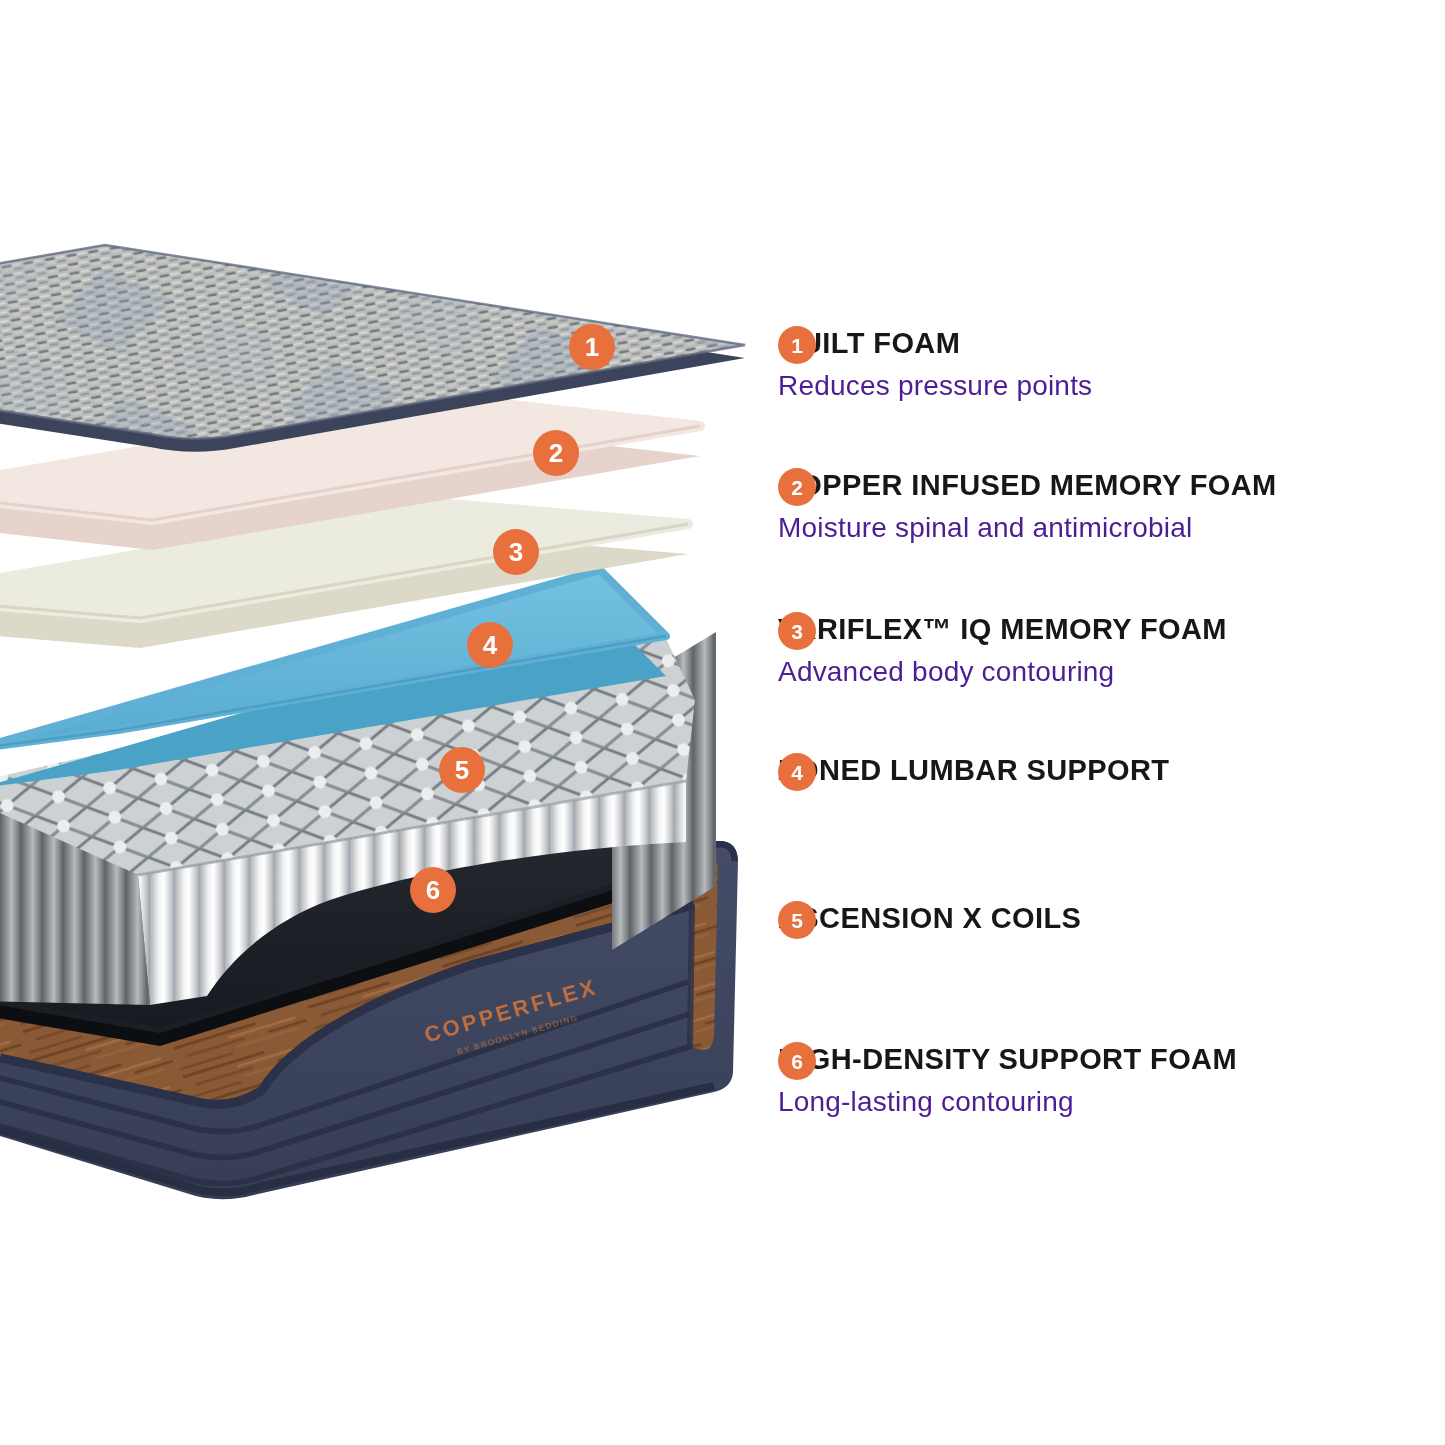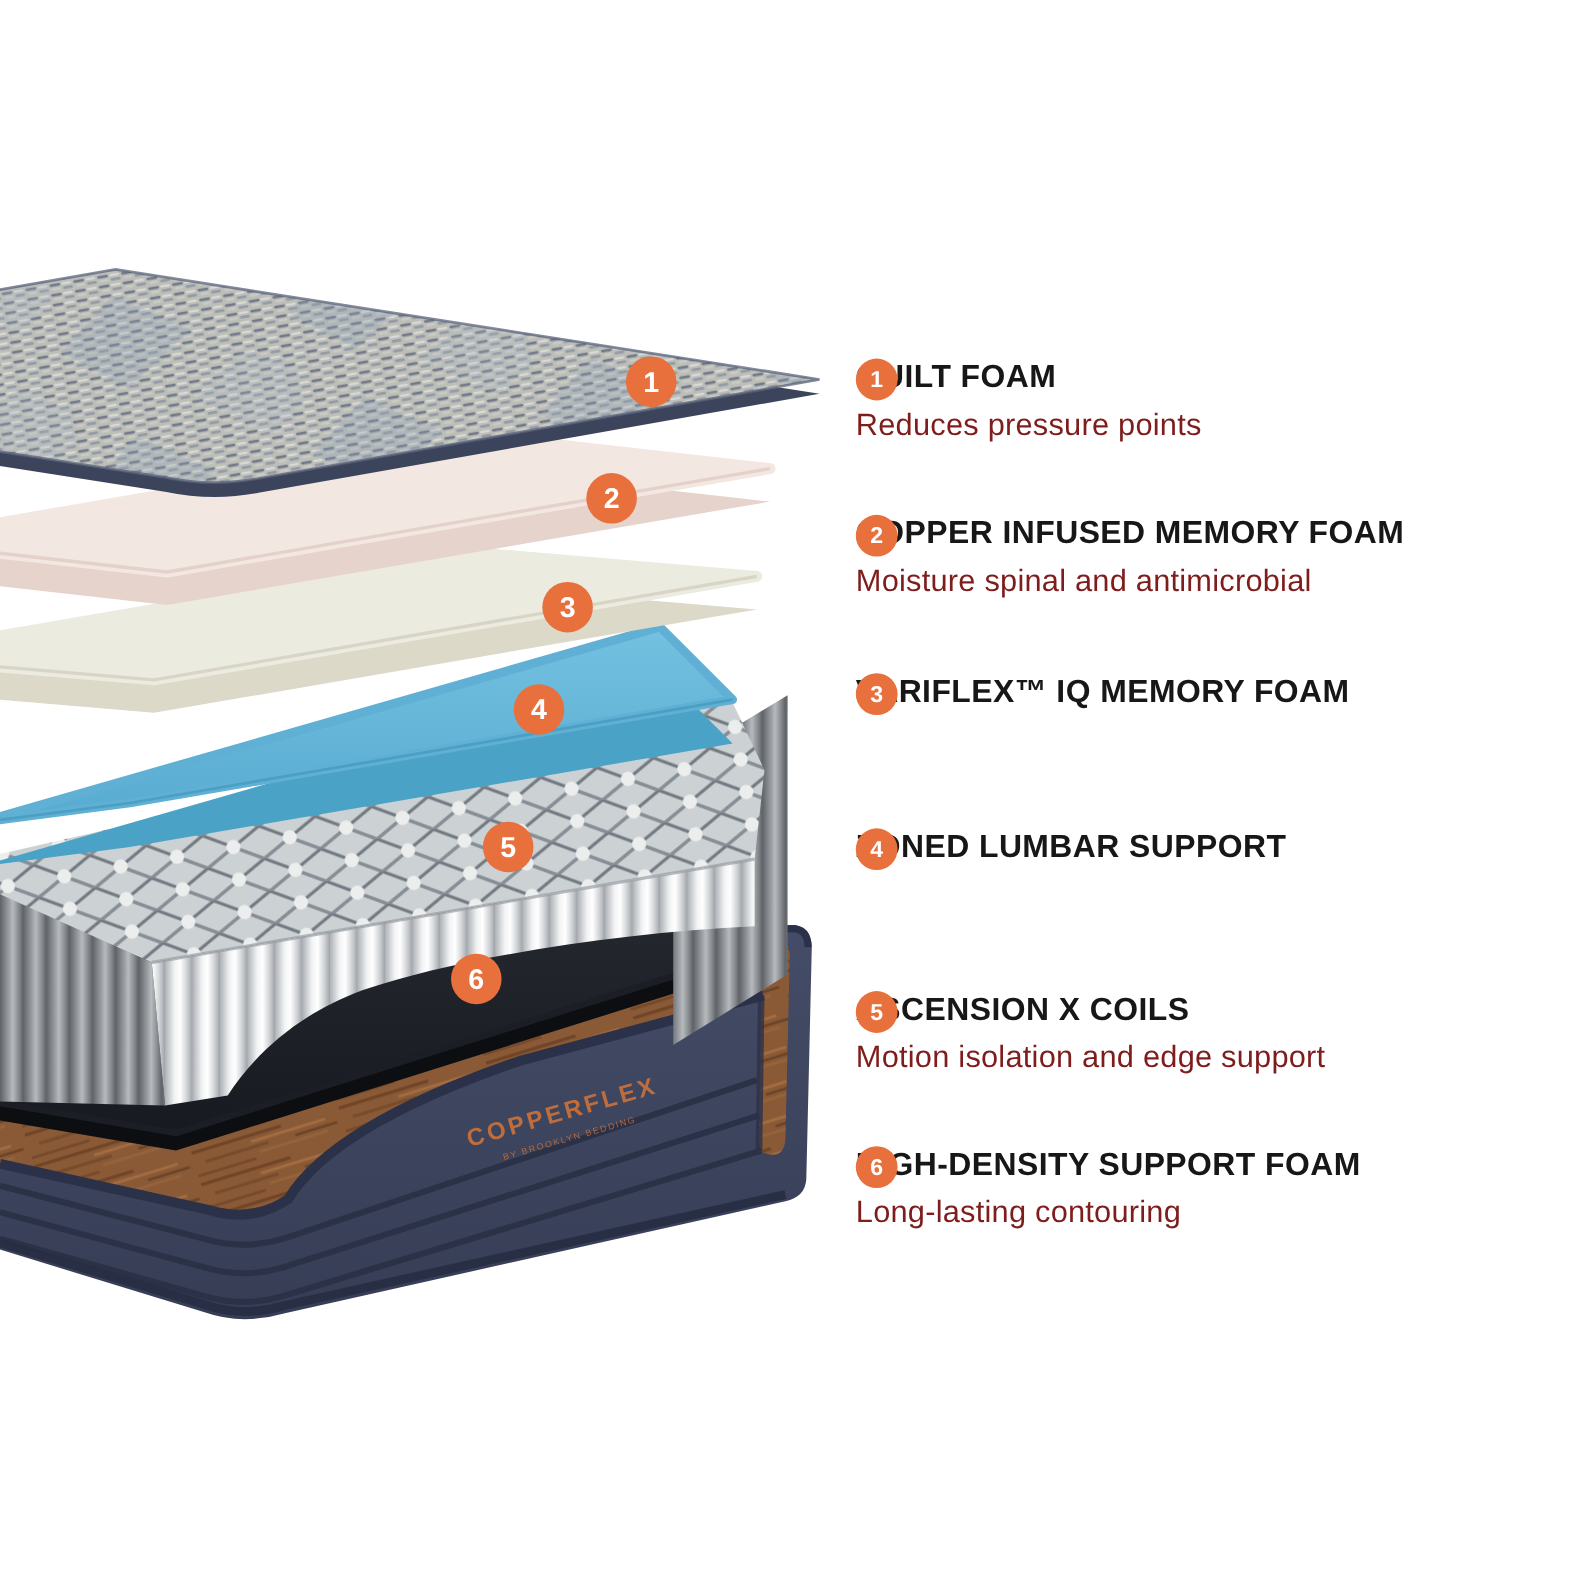--- a/index.html
+++ b/index.html
@@ -10,21 +10,21 @@
   .badge{position:absolute;border-radius:50%;background:#E7703C;color:#fff;
          display:flex;align-items:center;justify-content:center;
          font-weight:bold;line-height:1;}
   .badge.on-mattress{width:46px;height:46px;font-size:26px;}
   .badge.on-list{width:38px;height:38px;font-size:21px;flex:0 0 38px;}
   
   .legend-row{position:absolute;left:778px;display:flex;gap:26px;align-items:flex-start;width:640px;}
   .legend-texts{padding-top:1px;}
   .legend-title{font-size:29px;font-weight:bold;color:#171717;letter-spacing:.4px;
                 text-transform:uppercase;white-space:nowrap;}
-  .legend-desc{font-size:28px;font-weight:normal;color:#7f1d1d;letter-spacing:.2px;
+  .legend-desc{font-size:28px;font-weight:normal;color:#4c1d95;letter-spacing:.2px;
                margin-top:10px;white-space:nowrap;}
 </style>
 </head>
 <body>
 
 <div class="canvas">
 
   <svg class="illus" width="1445" height="1445" viewBox="0 0 1445 1445">
     <defs>
 
@@ -193,33 +193,33 @@
         <div class="badge on-list">2</div>
         <div class="legend-texts">
           <div class="legend-title">COPPER INFUSED MEMORY FOAM</div>
           <div class="legend-desc">Moisture spinal and antimicrobial</div>
         </div>
       </div>
       <div class="legend-row" style="top: 612px;">
         <div class="badge on-list">3</div>
         <div class="legend-texts">
           <div class="legend-title">VARIFLEX™ IQ MEMORY FOAM</div>
+          <div class="legend-desc">Advanced body contouring</div>
         </div>
       </div>
       <div class="legend-row" style="top: 753px;">
         <div class="badge on-list">4</div>
         <div class="legend-texts">
           <div class="legend-title">ZONED LUMBAR SUPPORT</div>
         </div>
       </div>
       <div class="legend-row" style="top: 901px;">
         <div class="badge on-list">5</div>
         <div class="legend-texts">
           <div class="legend-title">ASCENSION X COILS</div>
-          <div class="legend-desc">Motion isolation and edge support</div>
         </div>
       </div>
       <div class="legend-row" style="top: 1042px;">
         <div class="badge on-list">6</div>
         <div class="legend-texts">
           <div class="legend-title">HIGH-DENSITY SUPPORT FOAM</div>
           <div class="legend-desc">Long-lasting contouring</div>
         </div>
       </div>
     </div>

